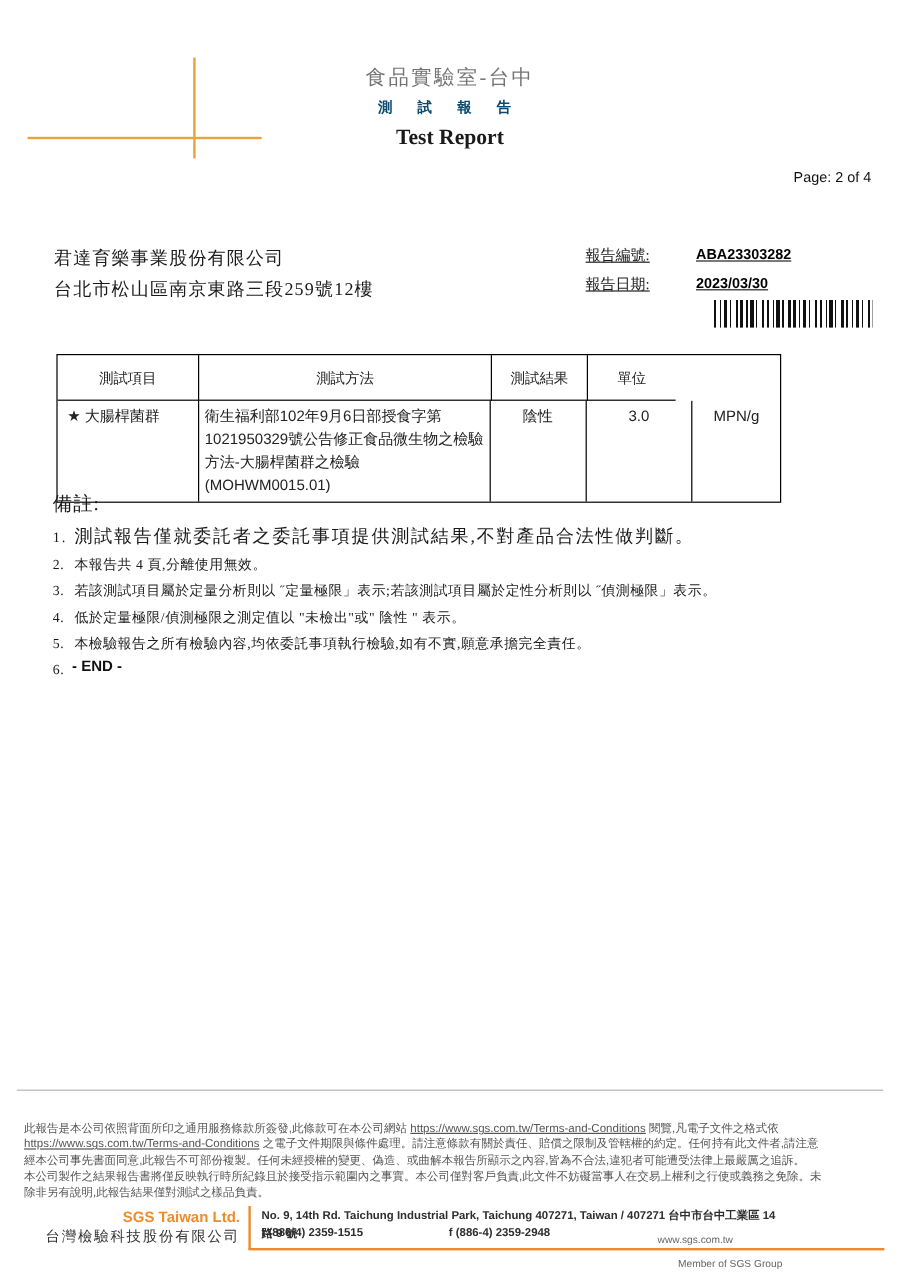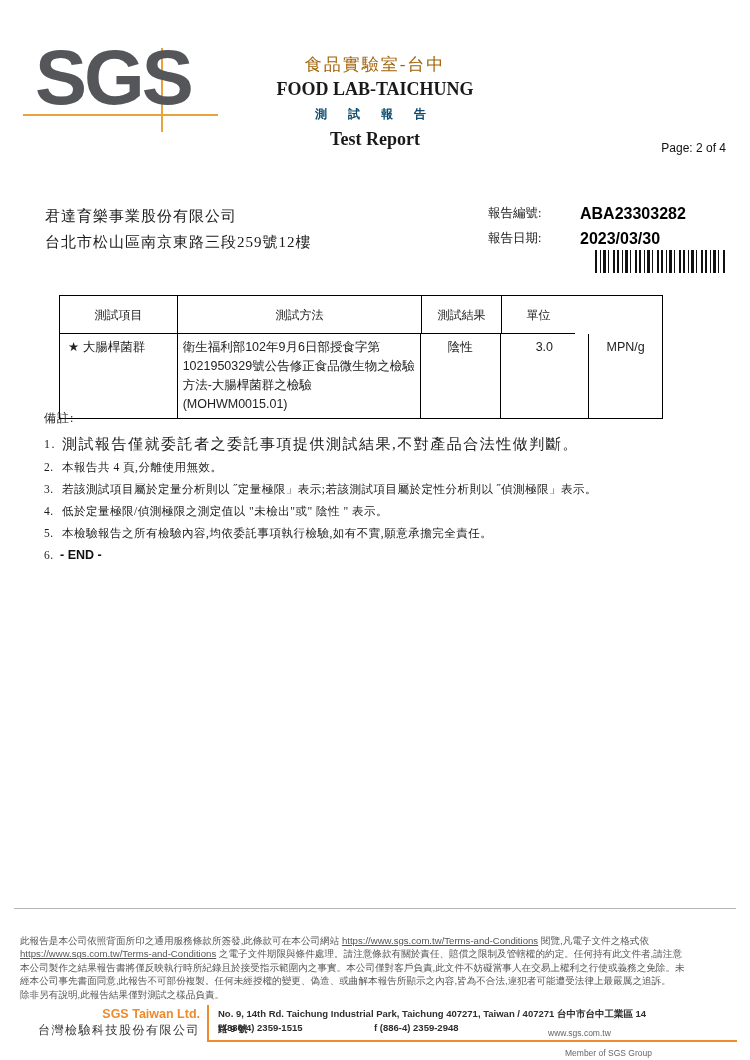--- a/index.html
+++ b/index.html
@@ -10,52 +10,52 @@
   
   .logo-wrap { position:absolute; left:33px; top:42px; width:200px; height:100px; }
   .logo-text { position:absolute; left:2px; top:0; font-family:"Liberation Sans","DejaVu Sans",sans-serif;
                font-weight:700; font-size:78px; line-height:70px; letter-spacing:-3px; color:#55565a; }
   .logo-hline { position:absolute; left:-10px; top:72px; width:195px; height:2px; background:#e8a33d; }
   .logo-vline { position:absolute; left:128px; top:6px; width:2px; height:84px; background:#e8a33d; }
 
   
   .header-titles { position:absolute; left:0; top:52px; width:750px; text-align:center;
                    font-family:"Liberation Serif","DejaVu Serif",serif; }
-  .ht-zh  { font-size:17px; line-height:25px; font-weight:500; letter-spacing:2px; color:#a16207; }
+  .ht-zh  { font-size:17px; line-height:25px; font-weight:500; letter-spacing:2px; color:#737373; }
   .ht-en  { font-size:18px; line-height:25px; font-weight:700; color:#1a1a1a; }
   .ht-zh2 { font-size:12px; line-height:25px; font-weight:600; letter-spacing:9px; color:#0c4a6e; }
   .page-label { position:absolute; right:24px; top:141px; font-size:12px; color:#111; }
 
   
   .client { position:absolute; left:45px; top:203px; font-family:"Liberation Serif","DejaVu Serif",serif;
             font-size:15px; line-height:26px; letter-spacing:1px; color:#1a1a1a; }
   .meta { position:absolute; left:488px; top:205px; width:250px; }
-  .meta-row { display:flex; margin-bottom:7px; }
+  .meta-row { display:flex; margin-bottom:7px;text-decoration:underline; }
   .meta-label { width:92px; font-family:"Liberation Serif","DejaVu Serif",serif; font-size:12.5px; color:#1a1a1a; }
-  .meta-value { font-weight:700; font-size:16px; color:#000; }
+  .meta-value { font-weight:700; font-size:12px; color:#000; }
   .barcode { position:absolute; left:595px; top:250px; width:132px; height:23px;
              background: repeating-linear-gradient(90deg,#111 0 2px,transparent 2px 5px,#111 5px 6px,transparent 6px 8px,#111 8px 11px,transparent 11px 13px,#111 13px 14px,transparent 14px 18px,#111 18px 20px,transparent 20px 22px); }
 
   
-  .rtable { position:absolute; left:47px; top:295px; width:604px; border:1.6px solid #000; border-collapse:collapse;margin-left:12px; }
+  .rtable { position:absolute; left:47px; top:295px; width:604px; border:1.6px solid #000; border-collapse:collapse; }
   .rtable .tr { display:flex; }
   .rtable .cell { border-right:1.4px solid #000; padding:4px 5px; }
   .rtable .cell:last-child { border-right:none; }
   .rtable .head .cell { border-bottom:1.6px solid #000; display:flex; align-items:center; justify-content:center;
       text-align:center; font-family:"Liberation Serif","DejaVu Serif",serif; font-size:12px; line-height:16px;
       height:38px; white-space:pre-line; }
   .rtable .body .cell { font-size:12.5px; line-height:19px; min-height:60px; }
   .c1 { width:118px; } .c2 { width:244px; } .c3 { width:80px; } .c4 { width:89px; } .c5 { width:73px; }
   .body .c1 { padding-left:8px; }
   .body .c3, .body .c4, .body .c5 { text-align:center; }
 
   
   .notes { position:absolute; left:44px; top:410px; width:660px;
            font-family:"Liberation Serif","DejaVu Serif",serif; color:#1a1a1a; }
-  .notes-title { font-size:12px; margin-bottom:8px; letter-spacing:1px; }
+  .notes-title { font-size:16px; margin-bottom:8px; letter-spacing:1px; }
   .note { display:flex; margin-bottom:7px; font-size:11.5px; line-height:15px; letter-spacing:0.5px; }
   .note-num { width:18px; flex:none; }
   .note-first { font-size:15px; line-height:19px; margin-bottom:6px; letter-spacing:1.5px; }
   .note-first .note-num { font-size:12px; padding-top:0; }
   .end-marker { position:absolute; left:12px; top:548px; width:750px; text-align:left;
                 font-size:12.5px; font-weight:600; color:#111;margin-left:48px; }
 
   
   .footer-divider { position:absolute; left:14px; top:908px; width:722px; height:1px; background:#b5b5b5; }
   .terms { position:absolute; left:20px; top:934px; width:714px; font-size:9.6px; line-height:13.4px; color:#565656; }
@@ -76,26 +76,24 @@
   .cb-member { position:absolute; left:565px; top:46px; font-size:8.5px; color:#666; }
 </style>
 </head>
 <body>
 
 <div class="page">
 
   <div class="logo-wrap">
     <div class="logo-hline"></div>
     <div class="logo-vline"></div>
-    <div class="logo-text">SGS</div>
   </div>
 
   <div class="header-titles">
     <div class="ht-zh">食品實驗室-台中</div>
-    <div class="ht-en">FOOD LAB-TAICHUNG</div>
     <div class="ht-zh2">測 試 報 告</div>
     <div class="ht-en">Test Report</div>
   </div>
   <div class="page-label">Page: 2 of 4</div>
 
   <div class="client">
     <div>君達育樂事業股份有限公司</div>
     <div>台北市松山區南京東路三段259號12樓</div>
   </div>
   <div class="meta">
@@ -152,22 +150,22 @@
       <span class="note-num">6.</span>
     </div>
   </div>
   <div class="end-marker">- END -</div>
 
   <div class="footer-divider"></div>
 
   <div class="terms">
     <div><span>此報告是本公司依照背面所印之通用服務條款所簽發,此條款可在本公司網站 </span><span class="link">https://www.sgs.com.tw/Terms-and-Conditions</span><span> 閱覽,凡電子文件之格式依</span></div>
     <div><span class="link">https://www.sgs.com.tw/Terms-and-Conditions</span><span> 之電子文件期限與條件處理。請注意條款有關於責任、賠償之限制及管轄權的約定。任何持有此文件者,請注意</span></div>
+    <div>經本公司事先書面同意,此報告不可部份複製。任何未經授權的變更、偽造、或曲解本報告所顯示之內容,皆為不合法,違犯者可能遭受法律上最嚴厲之追訴。</div>
     <div>本公司製作之結果報告書將僅反映執行時所紀錄且於接受指示範圍內之事實。本公司僅對客戶負責,此文件不妨礙當事人在交易上權利之行使或義務之免除。未</div>
-    <div>經本公司事先書面同意,此報告不可部份複製。任何未經授權的變更、偽造、或曲解本報告所顯示之內容,皆為不合法,違犯者可能遭受法律上最嚴厲之追訴。</div>
     <div>除非另有說明,此報告結果僅對測試之樣品負責。</div>
   </div>
 
   <div class="company-block">
     <div class="cb-left">
       <div class="cb-name-en">SGS Taiwan Ltd.</div>
       <div class="cb-name-zh">台灣檢驗科技股份有限公司</div>
     </div>
     <div class="cb-vline"></div>
     <div class="cb-addr">No. 9, 14th Rd. Taichung Industrial Park, Taichung 407271, Taiwan / 407271 台中市台中工業區 14 路 9 號</div>

